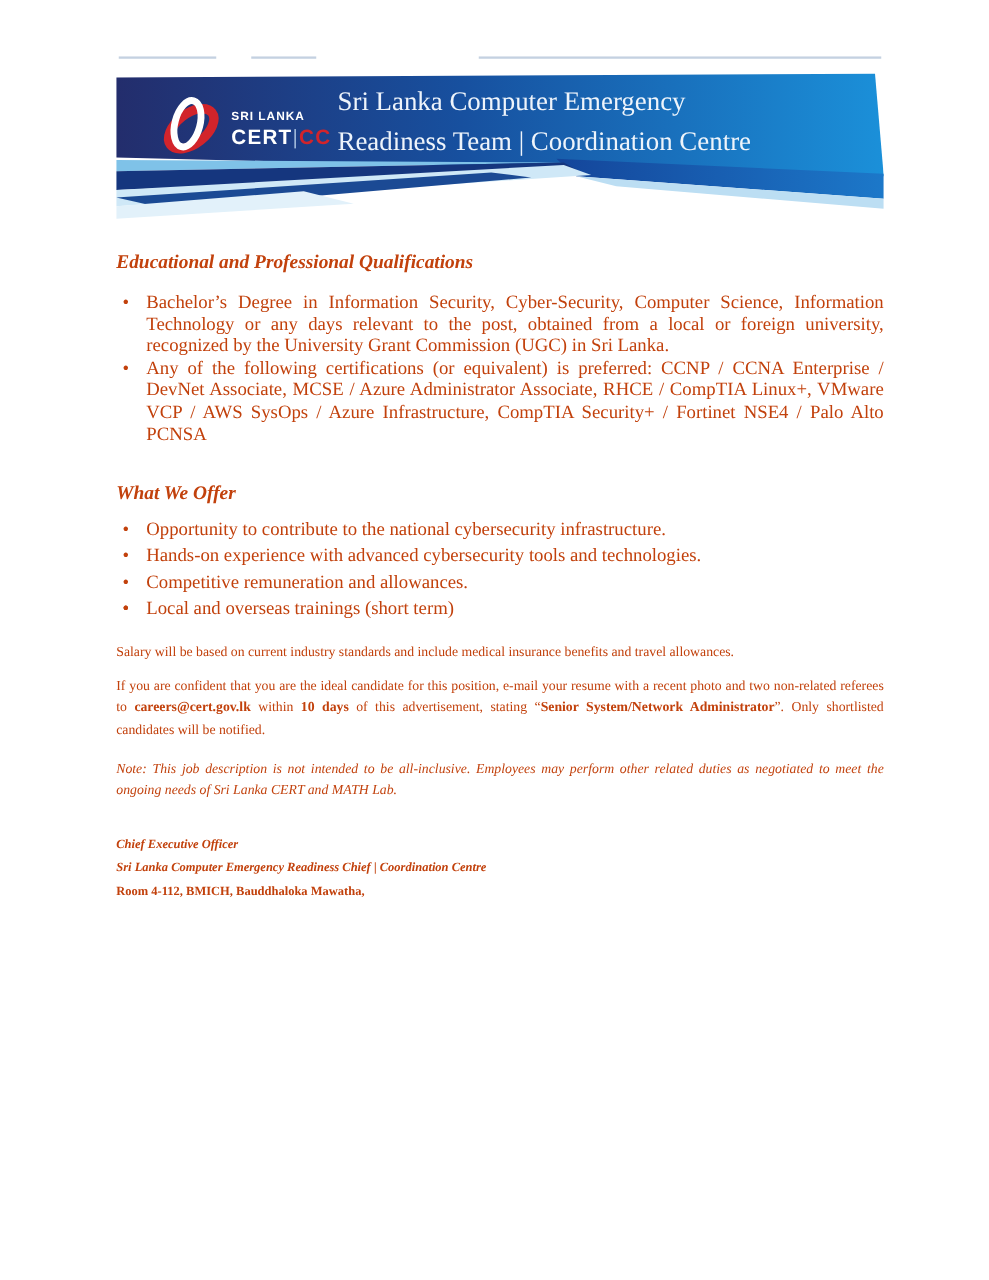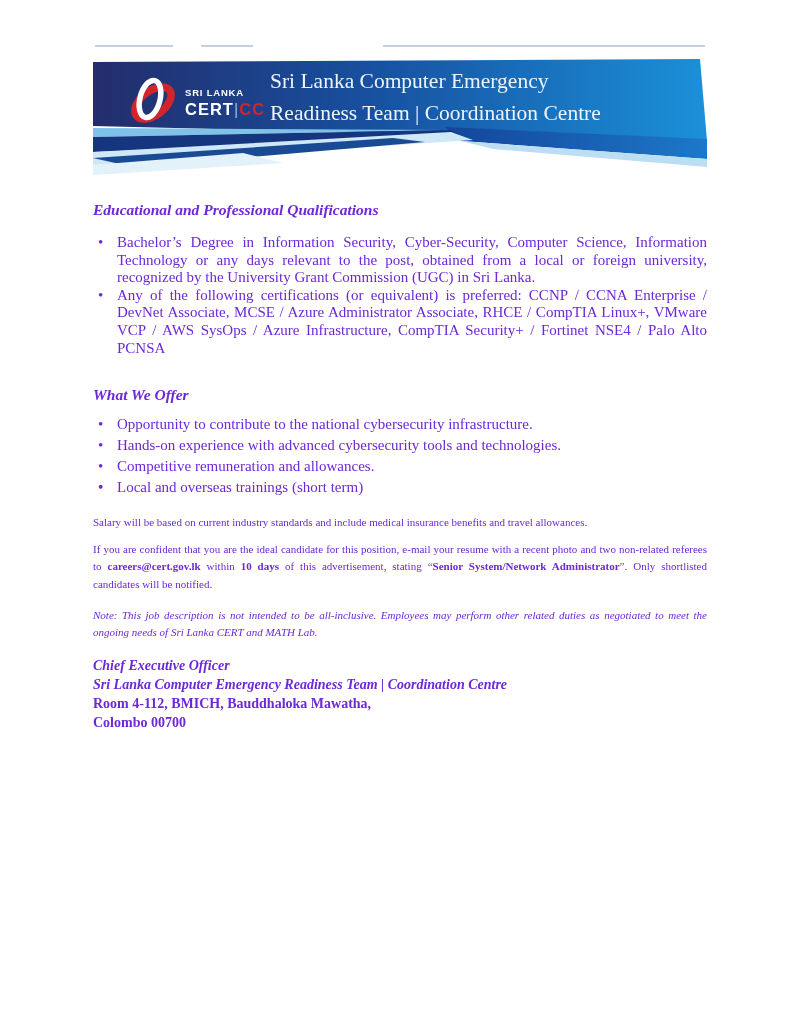--- a/index.html
+++ b/index.html
@@ -3,21 +3,21 @@
 <meta charset="utf-8">
 <style>
   html, body { margin: 0; padding: 0; background: #ffffff; }
   .page {
     position: relative;
     width: 791px;
     height: 858px;
     background: #ffffff;
     overflow: hidden;
     font-family: "Liberation Serif", serif;
-    color: #6d28d9;
+    color: #c2410c;
   }
   .content {
     position: absolute;
     left: 93px;
     top: 0;
     width: 614px;
   }
   .banner-wrap {
     margin-top: 45px;
     width: 614px;
@@ -55,22 +55,22 @@
     text-align: justify;
   }
   .para-salary { margin-top: 16px; }
   .para-apply { margin-top: 9px; }
   .para-note {
     margin-top: 13px;
     font-style: italic;
   }
   .bold { font-weight: bold; }
   .contact-block {
-    margin-top: 14px;
-    font-size: 14px;
+    margin-top: 24px;
+    font-size: 10px;
     line-height: 19px;
     font-weight: bold;
   }
   .contact-block .italic-line { font-style: italic; }
   .banner-title {
     font-family: "Liberation Serif", serif;
     fill: #eef4fb;
   }
   .logo-text-sm {
     font-family: "Liberation Sans", sans-serif;
@@ -171,19 +171,18 @@
     </div>
 
     <div class="para para-salary">Salary will be based on current industry standards and include medical insurance benefits and travel allowances.</div>
 
     <div class="para para-apply"><span>If you are confident that you are the ideal candidate for this position, e-mail your resume with a recent photo and two non-related referees to </span><span class="bold">careers@cert.gov.lk</span><span> within </span><span class="bold">10 days</span><span> of this advertisement, stating “</span><span class="bold">Senior System/Network Administrator</span><span>”. Only shortlisted candidates will be notified.</span></div>
 
     <div class="para para-note">Note: This job description is not intended to be all-inclusive. Employees may perform other related duties as negotiated to meet the ongoing needs of Sri Lanka CERT and MATH Lab.</div>
 
     <div class="contact-block">
       <div class="italic-line">Chief Executive Officer</div>
-      <div class="italic-line">Sri Lanka Computer Emergency Readiness Team | Coordination Centre</div>
+      <div class="italic-line">Sri Lanka Computer Emergency Readiness Chief | Coordination Centre</div>
       <div>Room 4-112, BMICH, Bauddhaloka Mawatha,</div>
-      <div>Colombo 00700</div>
     </div>
 
   </div>
 </div>
 
 </body></html>

